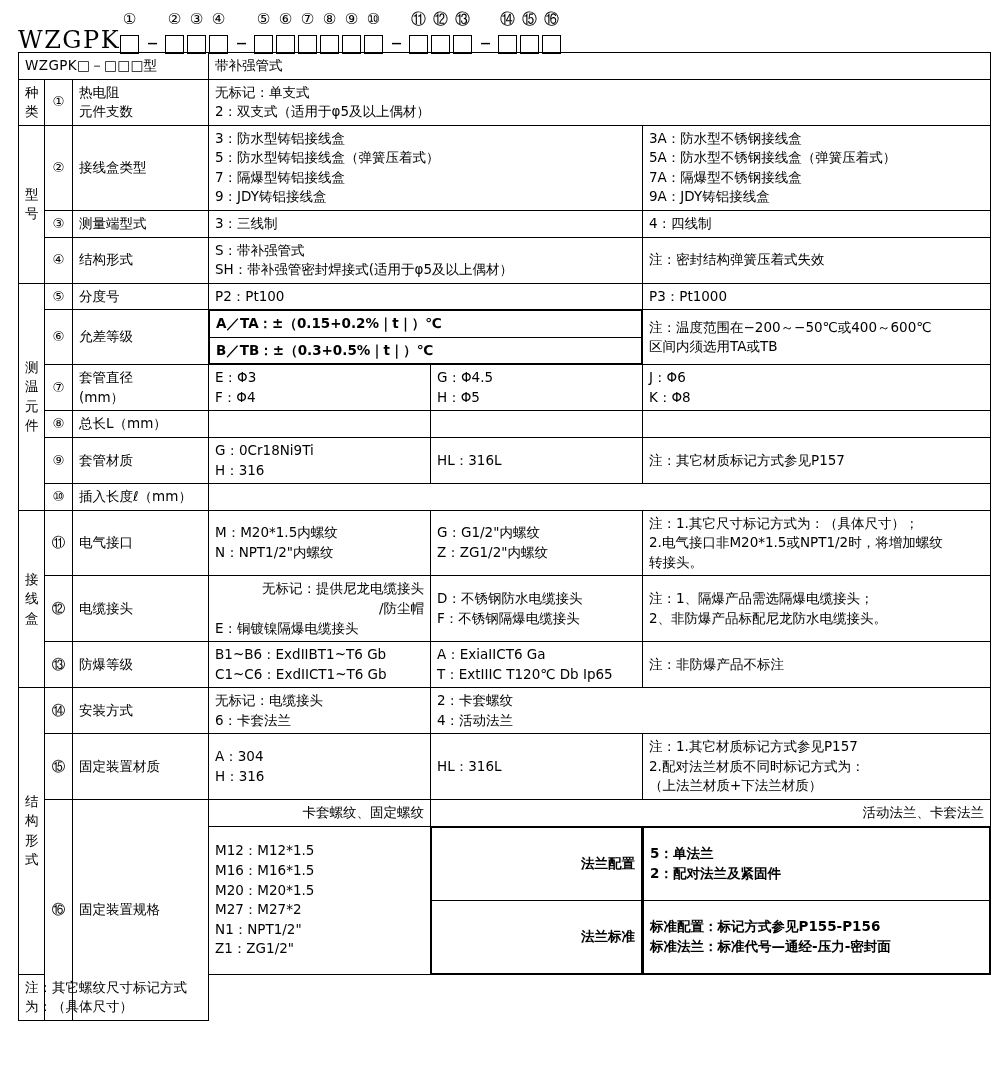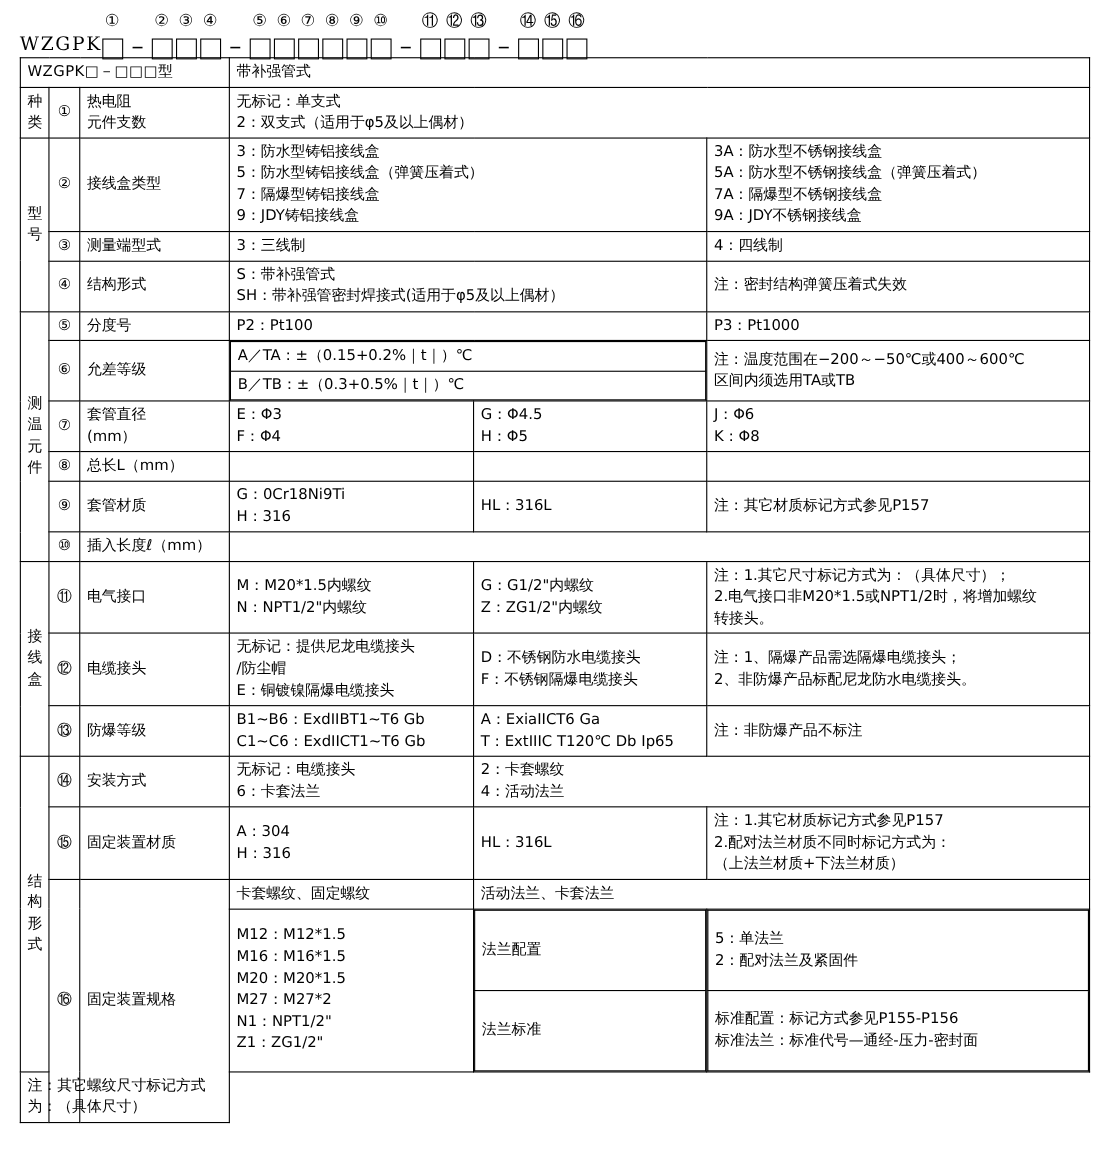--- a/index.html
+++ b/index.html
@@ -20,21 +20,21 @@
     box-sizing:border-box;
   }
   .code-line{
     display:flex;
     align-items:flex-end;
     height:46px;
     white-space:nowrap;
   }
   .code-prefix{
     font-family:"DejaVu Serif","Liberation Serif",serif;
-    font-size:17px;
+    font-size:24px;
     line-height:26px;
     letter-spacing:1.5px;
     position:relative;
     top:-1px;
   }
   .slot{
     position:relative;
     width:19px;height:19px;
     border:1.4px solid #000;
     box-sizing:border-box;
@@ -102,25 +102,25 @@
   td.val{font-size:13.5px;}
   .hdr-model{
     width:196px;
     font-family:"DejaVu Serif","Liberation Serif",serif;
     font-size:15px;
     letter-spacing:.4px;
     padding-left:8px;
   }
   .hdr-desc{font-size:14.5px;padding-left:8px;}
   .ln{display:block;white-space:nowrap;}
-  .ctr{text-align:left;}
+  .ctr{text-align:right;}
   .tight{line-height:1.35;}
   .pad0{padding:0 !important;}
   .innertbl{border-collapse:collapse;width:100%;table-layout:fixed;}
-  .innertbl td{border:none;padding:3px 6px;font-size:13.5px;line-height:1.45;}
+  .innertbl td{border:none;padding:3px 6px;font-size:13.5px;line-height:1.45;font-weight:bold;}
   .innertbl tr+tr td{border-top:1.1px solid #000;}
   .small{font-size:12.6px;margin-top:36px;}
   .xsmall{font-size:12px;}
 </style>
 </head>
 <body>
 
 <div class="page">
 
   <div class="code-diagram">
@@ -221,21 +221,21 @@
       <td class="val" colspan="2">
         <span class="ln">3：防水型铸铝接线盒</span>
         <span class="ln">5：防水型铸铝接线盒（弹簧压着式）</span>
         <span class="ln">7：隔爆型铸铝接线盒</span>
         <span class="ln">9：JDY铸铝接线盒</span>
       </td>
       <td class="val">
         <span class="ln">3A：防水型不锈钢接线盒</span>
         <span class="ln">5A：防水型不锈钢接线盒（弹簧压着式）</span>
         <span class="ln">7A：隔爆型不锈钢接线盒</span>
-        <span class="ln">9A：JDY不锈钢接线盒</span>
+        <span class="ln">9A：JDY铸铝接线盒</span>
       </td>
     </tr>
 
     <tr>
       <td class="idx">③</td>
       <td class="name">测量端型式</td>
       <td class="val" colspan="2">3：三线制</td>
       <td class="val">4：四线制</td>
     </tr>
 

